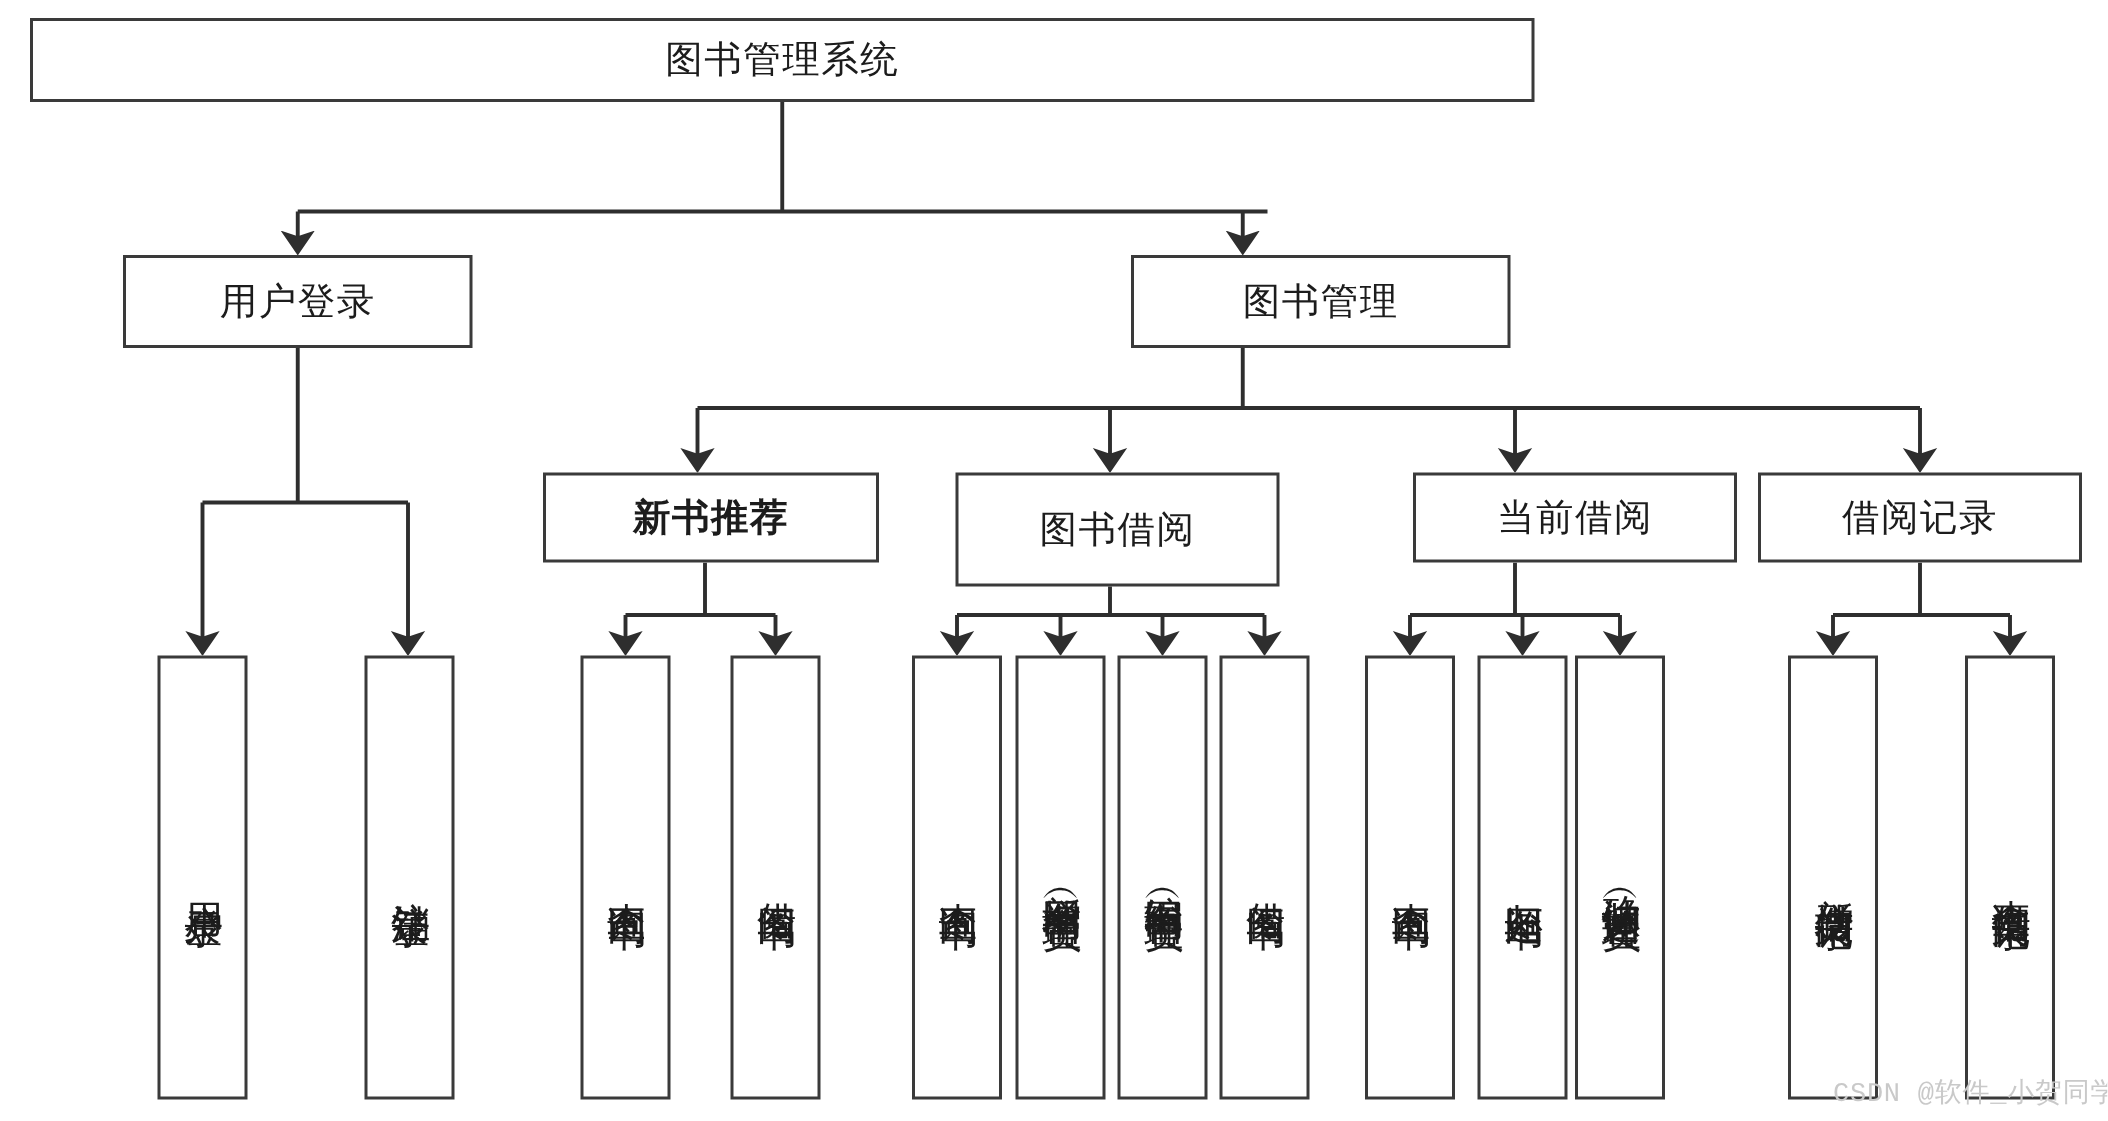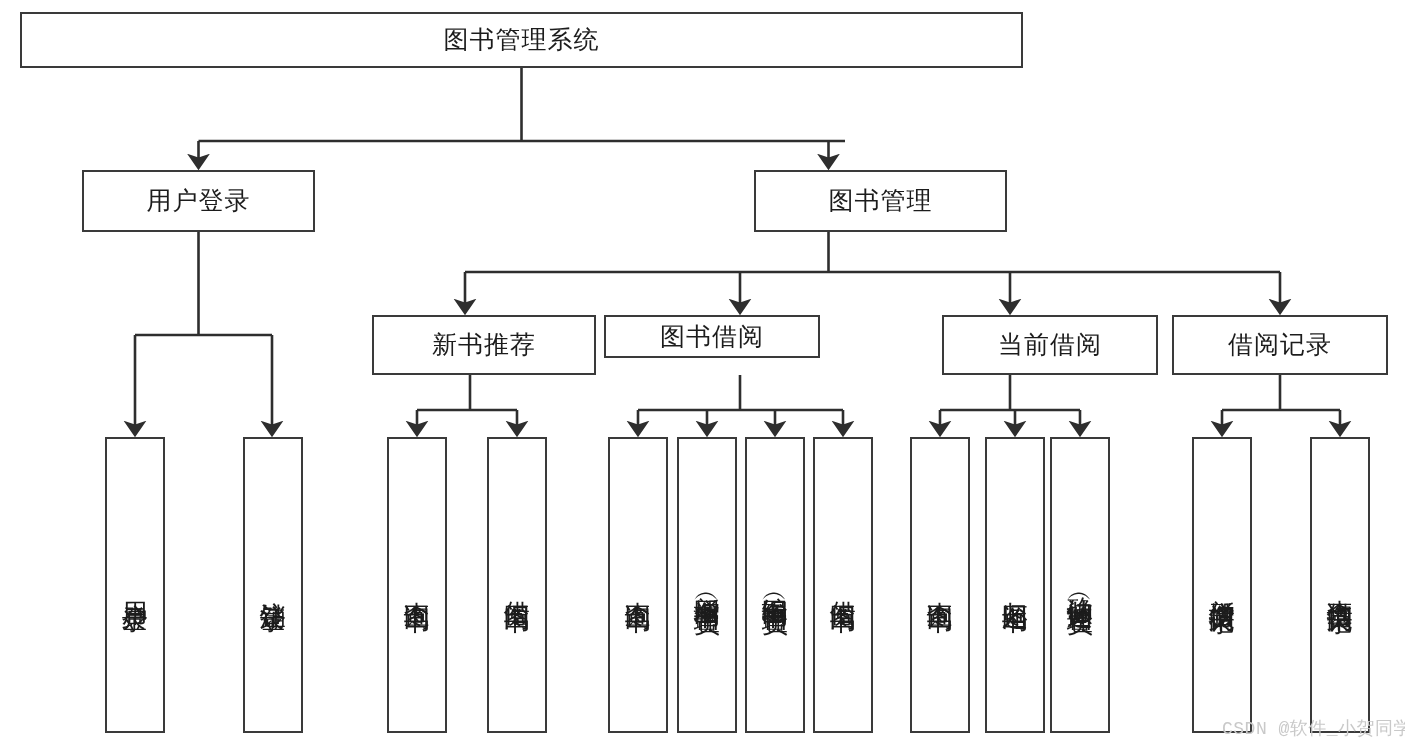--- a/index.html
+++ b/index.html
@@ -117,24 +117,24 @@
     <span>图书管理系统</span>
   </div>
 
   <div id="nodes-layer">
       <div class="node node-h" style="left: 82px; top: 170px; width: 233px; height: 62px;">
         <span>用户登录</span>
       </div>
       <div class="node node-h" style="left: 712px; top: 170px; width: 253px; height: 62px; margin-left: 42px;">
         <span>图书管理</span>
       </div>
-      <div class="node node-h" style="left: 372px; top: 315px; width: 224px; height: 60px;">
+      <div class="node node-h" style="left: 362px; top: 315px; width: 224px; height: 60px; font-weight: bold;">
         <span>新书推荐</span>
       </div>
-      <div class="node node-h" style="left: 604px; top: 315px; width: 216px; height: 43px;">
+      <div class="node node-h" style="left: 637px; top: 315px; width: 216px; height: 76px;">
         <span>图书借阅</span>
       </div>
       <div class="node node-h" style="left: 902px; top: 315px; width: 216px; height: 60px; margin-left: 40px;">
         <span>当前借阅</span>
       </div>
       <div class="node node-h" style="left: 1172px; top: 315px; width: 216px; height: 60px; justify-content: center;">
         <span>借阅记录</span>
       </div>
       <div class="node node-v" style="left: 105px; top: 437px; width: 60px; height: 296px;">
         <span>用户登录</span>

